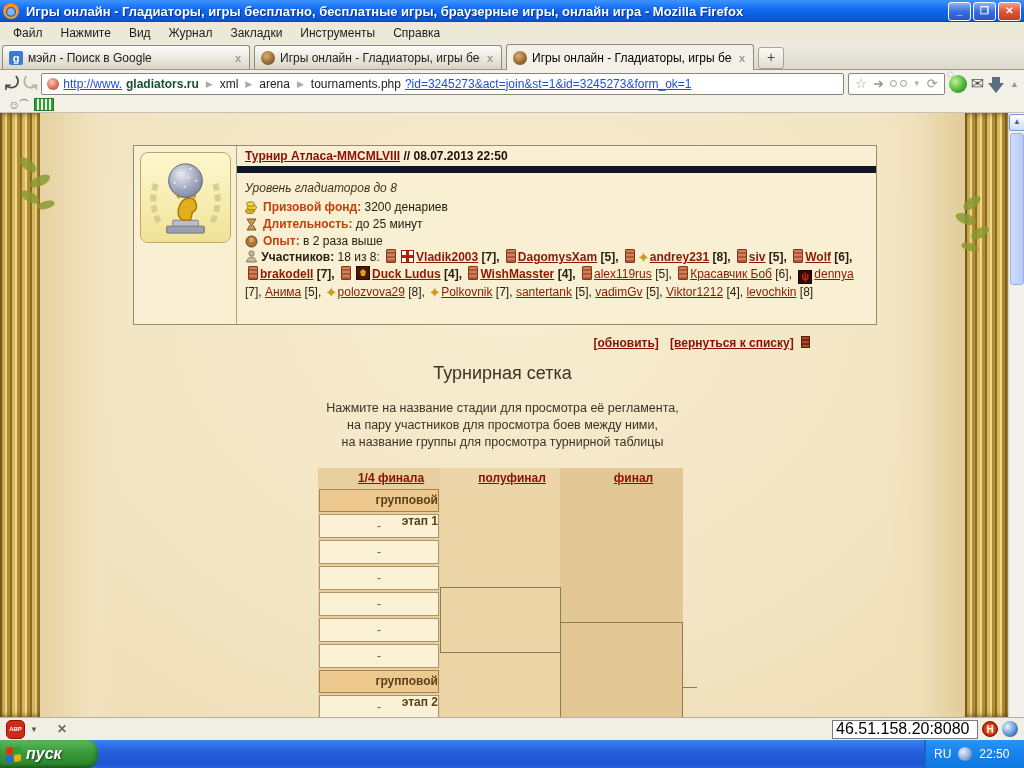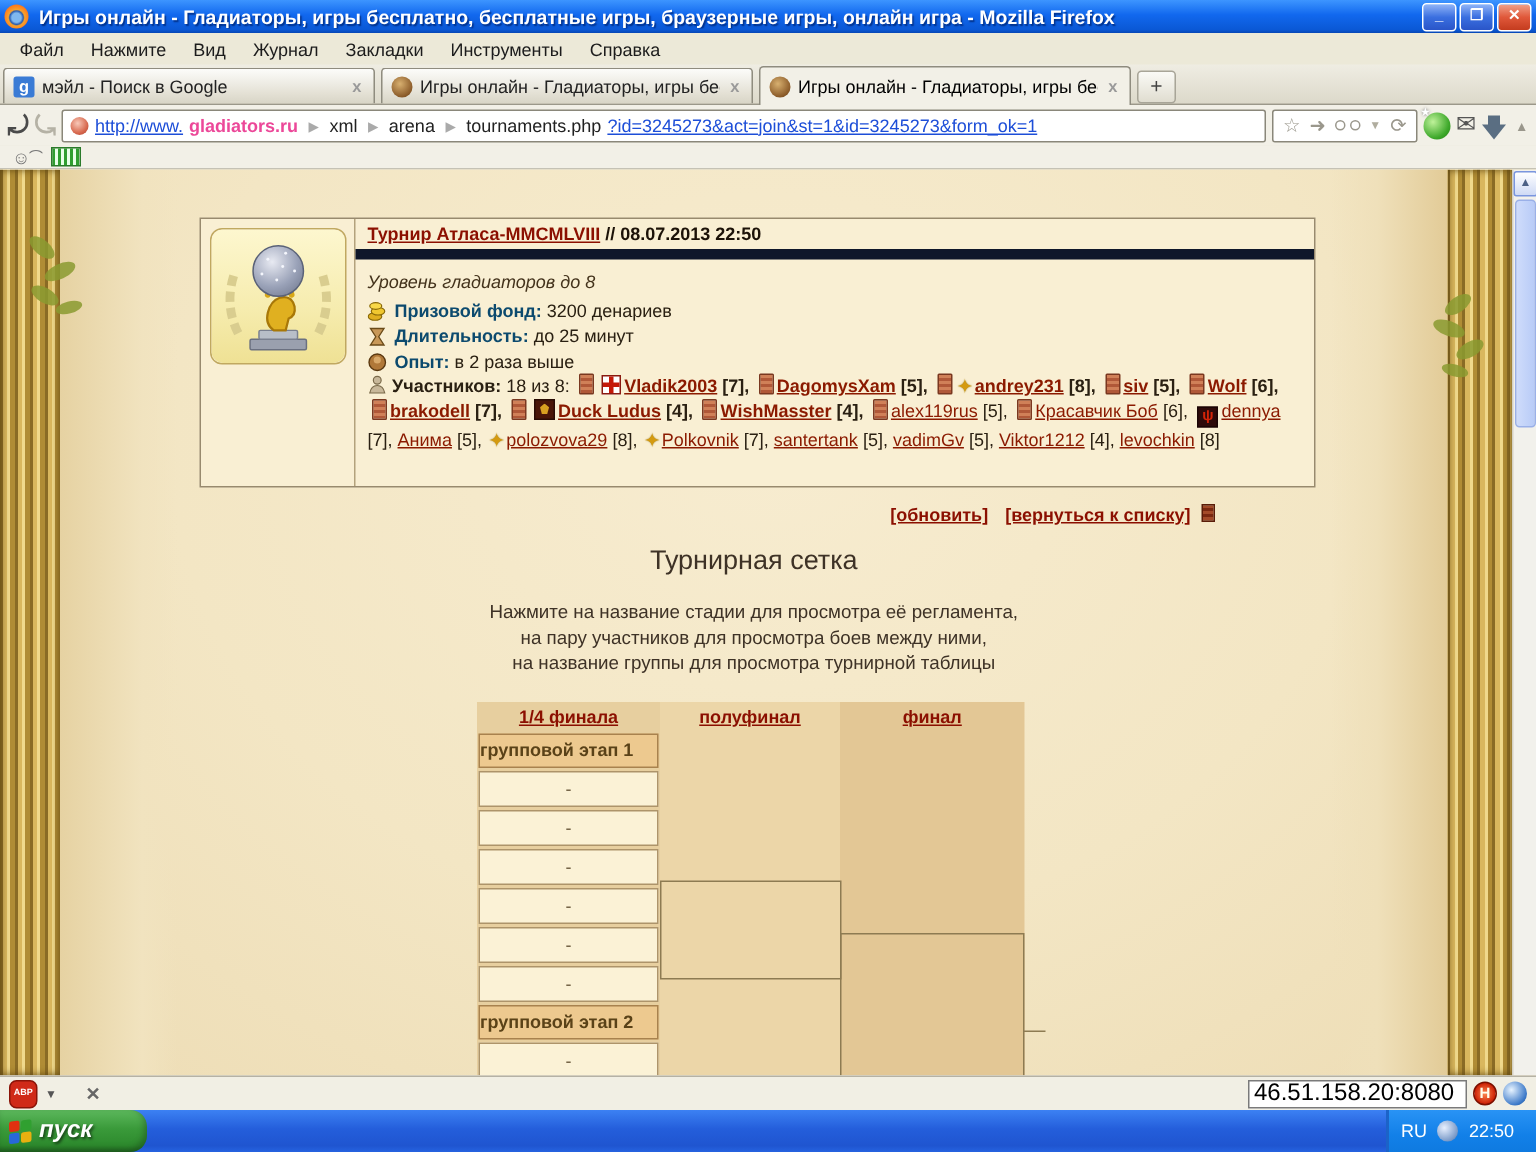--- a/index.html
+++ b/index.html
@@ -45,21 +45,21 @@
   .navbar{position:absolute;left:0;top:70px;width:1024px;height:27px;background:#f2f0e7;
     display:flex;align-items:center;gap:4px;padding:0 5px;box-sizing:border-box;}
   .navarrow{font-size:17px;font-weight:bold;line-height:20px;}
   .navarrow.back{color:#4a4a4a;}
   .navarrow.fwd{color:#b5b2a5;}
   .urlfield{flex:1;height:20px;background:#fff;border:1px solid #8a877a;border-radius:2px;
     display:flex;align-items:center;padding:0 5px;gap:4px;overflow:hidden;white-space:nowrap;}
   .site-ico{width:12px;height:12px;border-radius:50%;flex:0 0 12px;
     background:radial-gradient(circle at 40% 35%,#f8c8b8,#d86a50 60%,#a83828);}
   .urlfield .dim{color:#1d4ed8;text-decoration:underline;}
-  .urlfield .host{color:#ec4899;font-weight:bold;}
+  .urlfield .host{color:#14532d;font-weight:bold;}
   .urlfield .crumb{color:#222;}
   .urlfield .sep{color:#aaa;font-size:9px;padding:0 3px;}
   .urlbtns{height:20px;background:#fff;border:1px solid #8a877a;border-radius:2px;
     display:flex;align-items:center;gap:6px;padding:0 6px;color:#9a978c;font-size:13px;}
   .glasses{display:inline-block;width:17px;height:8px;position:relative;}
   .glasses i{position:absolute;top:0;width:7px;height:7px;border:1.5px solid #9a978c;border-radius:50%;box-sizing:border-box;}
   .glasses i:first-child{left:0;}.glasses i:last-child{right:0;}
   .tinycaret{font-size:8px;color:#b0ad9f;}
   .ext-ico{width:18px;height:18px;border-radius:50%;}
   .ext-ico.qip{background:radial-gradient(circle at 35% 35%,#bff29a,#3da82a 65%,#227a12);position:relative;}
@@ -99,21 +99,21 @@
   a{text-decoration:underline;}
   .rlink{color:#8b0f00;font-weight:bold;cursor:pointer;}
   .infobox{position:absolute;left:133px;top:32px;width:744px;height:180px;box-sizing:border-box;
     border:1px solid #98задник;border:1px solid #988a6e;background:#f9efd3;display:flex;}
   .icon-cell{width:103px;border-right:1px solid #b3a27c;box-sizing:border-box;padding:6px;}
   .trophy{width:89px;height:89px;border:1px solid #c0a860;border-radius:8px;display:block;}
   .detail-cell{flex:1;display:flex;flex-direction:column;box-sizing:border-box;min-width:0;}
   .title-row{padding:3px 8px;border-bottom:7px solid #0f172a;color:#1c1208;font-weight:bold;}
   .subtitle{font-style:italic;color:#44331c;margin:8px 8px 2px;}
   .stat{display:flex;align-items:center;gap:5px;margin:3px 8px 0;color:#2a2012;}
-  .stat b{color:#0c4a6e;}
+  .stat b{color:#c2410c;}
   .sicon{flex:0 0 13px;width:13px;height:13px;}
   .participants-wrap{margin:1px 8px 0;line-height:17px;color:#2a2012;}
   .p-name{color:#8b1a00;}
   .p-name.b,.p-lvl.b{font-weight:bold;}
   .ico{display:inline-block;vertical-align:-2px;margin:0 2px 0 3px;}
   .ico-scroll{width:8px;height:12px;border:1px solid #7a3820;border-radius:1px;
     background:repeating-linear-gradient(180deg,#d08058 0 2px,#b05838 2px 4px);}
   .ico-cross{width:11px;height:11px;background:#fff;border:1px solid #8a1a10;position:relative;}
   .ico-cross::before{content:"";position:absolute;left:4px;top:0;width:3px;height:11px;background:#c41808;}
   .ico-cross::after{content:"";position:absolute;left:0;top:4px;width:11px;height:3px;background:#c41808;}
@@ -134,28 +134,28 @@
   .bracket-title{position:absolute;top:250px;left:40px;width:925px;text-align:center;
     font-size:18px;color:#3e3226;}
   .instructions{position:absolute;top:287px;left:40px;width:925px;text-align:center;
     font-size:12.5px;line-height:17px;color:#3e3226;}
 
   
   .bracket{position:absolute;left:318px;top:355px;width:380px;height:249px;overflow:hidden;}
   .bk-bg1{position:absolute;left:0;top:0;width:122px;height:100%;background:#e7cf9f;}
   .bk-bg2{position:absolute;left:122px;top:0;width:120px;height:100%;background:#ecd6a8;}
   .bk-bg3{position:absolute;left:242px;top:0;width:123px;height:100%;background:#e3c795;}
-  .bk-headers{position:absolute;left:0;top:0;width:365px;height:21px;display:flex;}
+  .bk-headers{position:absolute;left:12px;top:0;width:365px;height:21px;display:flex;}
   .bk-headers div{text-align:center;line-height:20px;}
   .bk-headers div:nth-child(1){width:122px;}
   .bk-headers div:nth-child(2){width:120px;}
   .bk-headers div:nth-child(3){width:123px;}
   .bk-col1{position:absolute;left:1px;top:21px;width:120px;}
   .bk-group{height:21px;line-height:21px;border:1px solid #a8824e;background:#edc98f;
-    color:#5a4218;font-weight:bold;text-align:left;margin-bottom:2px;}
+    color:#5a4218;font-weight:bold;text-align:right;margin-bottom:2px;padding-left:36px;}
   .bk-slot{height:22px;line-height:22px;border:1px solid #ad946a;background:#fbf2d6;
     color:#6b5b3e;text-align:center;margin-bottom:2px;}
   .semi-box{position:absolute;left:122px;top:119px;width:119px;height:64px;border:1px solid #8d7b52;}
   .final-box{position:absolute;left:242px;top:154px;width:121px;height:200px;border:1px solid #8d7b52;}
   .bk-tick{position:absolute;left:364px;top:219px;width:15px;height:1px;background:#8d7b52;}
 
   
   .addonbar{position:absolute;left:0;top:717px;width:1024px;height:23px;background:#f1efe4;
     border-top:1px solid #b5b2a5;box-sizing:border-box;display:flex;align-items:center;gap:5px;padding:0 6px;}
   .abp{width:17px;height:17px;border-radius:5px;background:#d02a18;color:#fff;font-size:6px;font-weight:bold;

